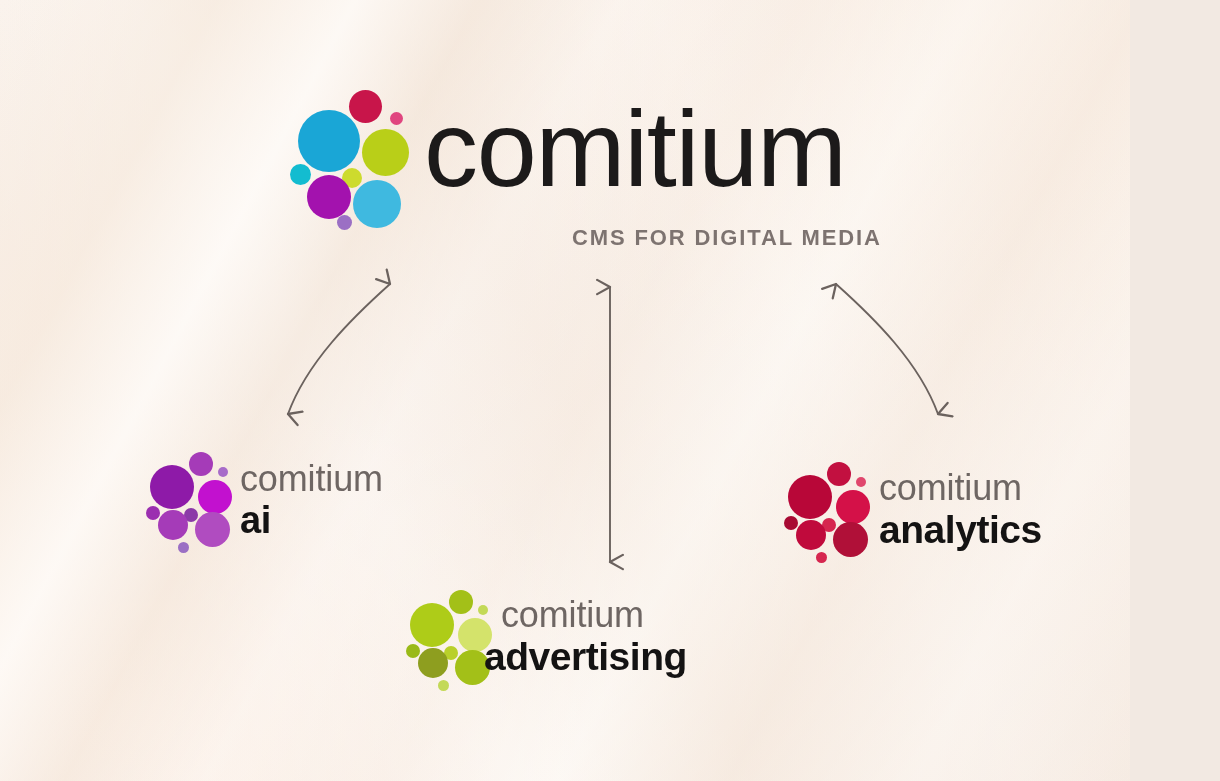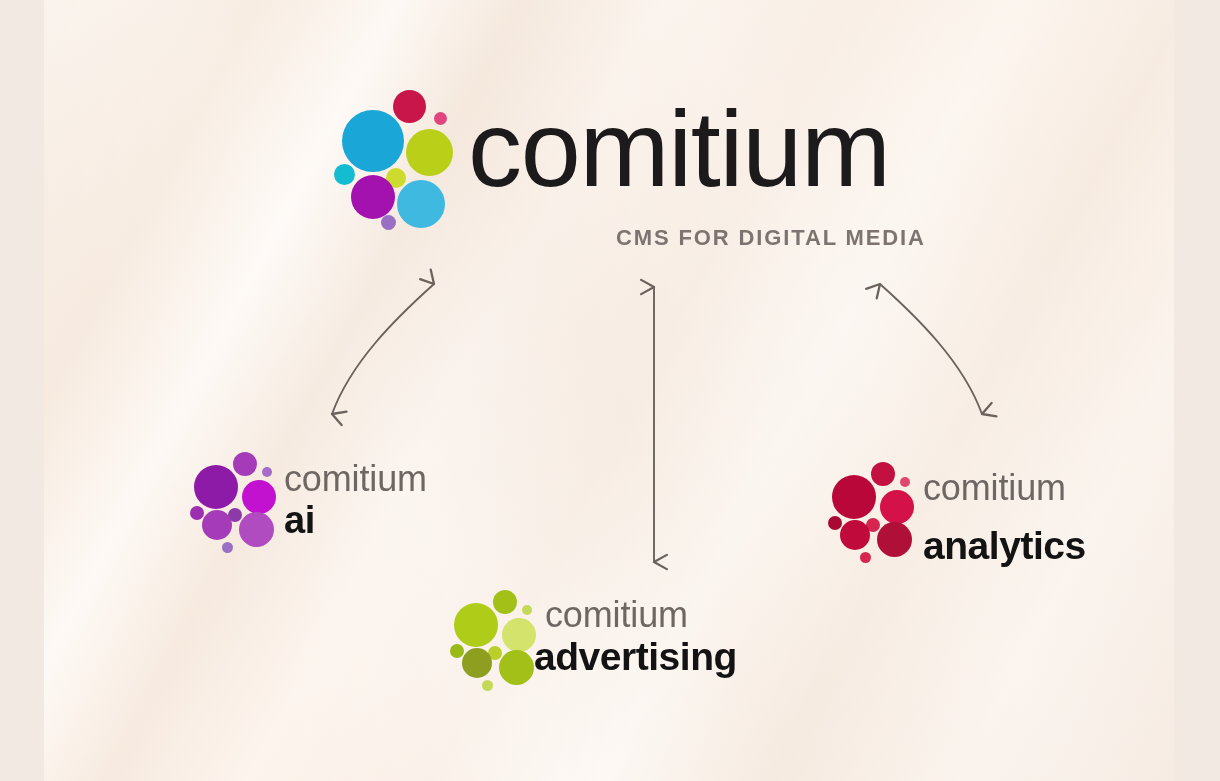--- a/index.html
+++ b/index.html
@@ -32,21 +32,20 @@
         rgba(255,255,255,0.35) 34%,
         rgba(247,235,224,0.30) 50%,
         rgba(255,253,251,0.25) 68%,
         rgba(249,238,229,0.30) 88%,
         rgba(255,255,255,0.00) 100%),
       radial-gradient(ellipse 820px 560px at 12% 92%,
         rgba(255,245,238,0.75) 0%, rgba(255,245,238,0.0) 62%),
       radial-gradient(ellipse 900px 620px at 88% 8%,
         rgba(252,241,230,0.60) 0%, rgba(252,241,230,0.0) 60%),
       linear-gradient(135deg, #f9f1ea 0%, #f5ebe3 45%, #f8f0e9 70%, #f3e8df 100%);
-    margin-left: 44px;
   }
 
   
   .cluster { position: absolute; }
   .cluster i {
     position: absolute;
     display: block;
     border-radius: 50%;
   }
 
@@ -157,32 +156,32 @@
       <i style="left:43px; top:0px;  width:24px; height:24px; background:#a3c018;"></i>
       <i style="left:72px; top:15px; width:10px; height:10px; background:#c3d957;"></i>
       <i style="left:52px; top:28px; width:34px; height:34px; background:#d4e36b;"></i>
       <i style="left:0px;  top:54px; width:14px; height:14px; background:#9aba18;"></i>
       <i style="left:38px; top:56px; width:14px; height:14px; background:#b9d02a;"></i>
       <i style="left:12px; top:58px; width:30px; height:30px; background:#8e9e1f;"></i>
       <i style="left:49px; top:60px; width:35px; height:35px; background:#a3c018;"></i>
       <i style="left:32px; top:90px; width:11px; height:11px; background:#c3d957;"></i>
     </div>
     <div class="sub-top" style="left:95px; top:11px; font-size:36px;">comitium</div>
-    <div class="sub-bottom" style="left:84px; top:51px; font-size:39px;">advertising</div>
+    <div class="sub-bottom" style="left:78px; top:51px; font-size:39px;">advertising</div>
   </div>
 
   <div class="brand-block" style="left:784px; top:458px;">
     <div class="cluster" style="left:0px; top:4px; width:90px; height:92px;">
       <i style="left:4px;  top:13px; width:44px; height:44px; background:#b80738;"></i>
       <i style="left:43px; top:0px;  width:24px; height:24px; background:#c21040;"></i>
       <i style="left:72px; top:15px; width:10px; height:10px; background:#e0476d;"></i>
       <i style="left:52px; top:28px; width:34px; height:34px; background:#d41148;"></i>
       <i style="left:0px;  top:54px; width:14px; height:14px; background:#a80a33; "></i>
       <i style="left:38px; top:56px; width:14px; height:14px; background:#d6264f;"></i>
       <i style="left:12px; top:58px; width:30px; height:30px; background:#c00a3c;"></i>
       <i style="left:49px; top:60px; width:35px; height:35px; background:#b01038;"></i>
       <i style="left:32px; top:90px; width:11px; height:11px; background:#d6264f;"></i>
     </div>
     <div class="sub-top" style="left:95px; top:12px; font-size:36px;">comitium</div>
-    <div class="sub-bottom" style="left:95px; top:68px; font-size:39px;">analytics</div>
+    <div class="sub-bottom" style="left:95px; top:52px; font-size:39px;">analytics</div>
   </div>
 
 </div>
 
 </body></html>

